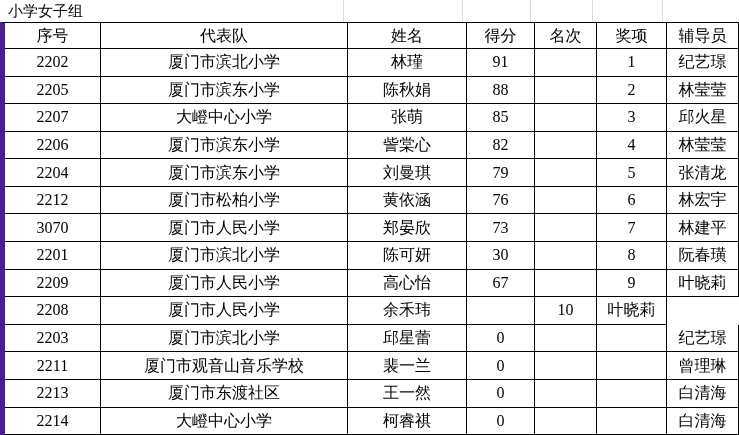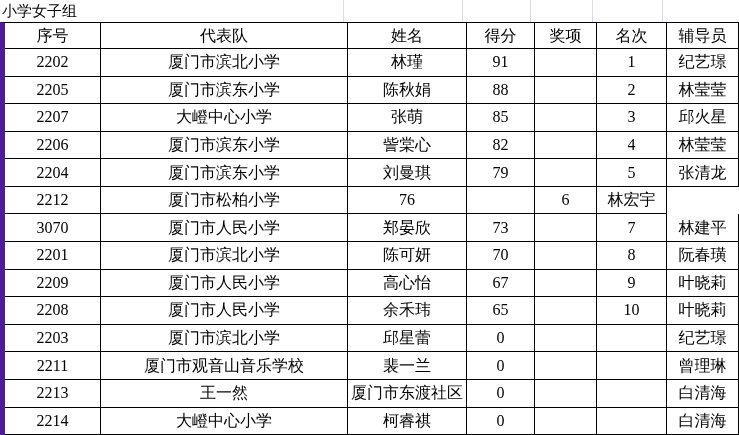--- a/index.html
+++ b/index.html
@@ -1,21 +1,21 @@
 <!DOCTYPE html>
 <html><head>
 <meta charset="utf-8">
 <style>
   html,body{margin:0;padding:0;background:#fff;}
   .sheet{
     width:739px;height:435px;background:#ffffff;position:relative;overflow:hidden;
     font-family:"Liberation Serif","DejaVu Serif",serif;color:#000;
   }
   .title-row{height:22px;position:relative;display:flex;align-items:center;}
-  .title-cell{padding-left:2px;font-size:15px;line-height:22px;}
+  .title-cell{padding-left:8px;font-size:15px;line-height:22px;}
   .faint-gridline{position:absolute;top:0;bottom:0;width:1px;background:#d6dce8;}
   .table{
     height:413px;display:flex;flex-direction:column;
     border-top:1px solid #000;border-left:5px solid #4c1d95;box-sizing:border-box;
   }
   .tr{display:grid;grid-template-columns:96px 247px 119px 68px 62px 70px 1fr;}
   .header-row{height:26px;}
   .table-body{flex:1;display:flex;flex-direction:column;}
   .table-body .tr{flex:1;}
   .td,.th{
@@ -39,22 +39,22 @@
     <span class="faint-gridline" style="left:592px"></span>
     <span class="faint-gridline" style="left:662px"></span>
   </div>
 
   <div class="table">
     <div class="tr header-row">
       <div class="th">序号</div>
       <div class="th">代表队</div>
       <div class="th">姓名</div>
       <div class="th">得分</div>
+      <div class="th">名次</div>
       <div class="th">奖项</div>
-      <div class="th">名次</div>
       <div class="th">辅导员</div>
     </div>
     <div class="table-body">
         <div class="tr">
           <div class="td">2202</div>
           <div class="td">厦门市滨北小学</div>
           <div class="td">林瑾</div>
           <div class="td">91</div>
           <div class="td"></div>
           <div class="td">1</div>
@@ -92,57 +92,57 @@
           <div class="td">厦门市滨东小学</div>
           <div class="td">刘曼琪</div>
           <div class="td">79</div>
           <div class="td"></div>
           <div class="td">5</div>
           <div class="td">张清龙</div>
         </div>
         <div class="tr">
           <div class="td">2212</div>
           <div class="td">厦门市松柏小学</div>
+          <div class="td">黄依涵</div>
           <div class="td">76</div>
           <div class="td"></div>
           <div class="td">6</div>
           <div class="td">林宏宇</div>
         </div>
         <div class="tr">
           <div class="td">3070</div>
           <div class="td">厦门市人民小学</div>
           <div class="td">郑晏欣</div>
           <div class="td">73</div>
           <div class="td"></div>
           <div class="td">7</div>
           <div class="td">林建平</div>
         </div>
         <div class="tr">
           <div class="td">2201</div>
           <div class="td">厦门市滨北小学</div>
           <div class="td">陈可妍</div>
-          <div class="td">70</div>
+          <div class="td">30</div>
           <div class="td"></div>
           <div class="td">8</div>
           <div class="td">阮春璜</div>
         </div>
         <div class="tr">
           <div class="td">2209</div>
           <div class="td">厦门市人民小学</div>
           <div class="td">高心怡</div>
           <div class="td">67</div>
           <div class="td"></div>
           <div class="td">9</div>
           <div class="td">叶晓莉</div>
         </div>
         <div class="tr">
           <div class="td">2208</div>
           <div class="td">厦门市人民小学</div>
           <div class="td">余禾玮</div>
-          <div class="td">65</div>
           <div class="td"></div>
           <div class="td">10</div>
           <div class="td">叶晓莉</div>
         </div>
         <div class="tr">
           <div class="td">2203</div>
           <div class="td">厦门市滨北小学</div>
           <div class="td">邱星蕾</div>
           <div class="td">0</div>
           <div class="td"></div>
@@ -153,22 +153,22 @@
           <div class="td">2211</div>
           <div class="td">厦门市观音山音乐学校</div>
           <div class="td">裴一兰</div>
           <div class="td">0</div>
           <div class="td"></div>
           <div class="td"></div>
           <div class="td">曾理琳</div>
         </div>
         <div class="tr">
           <div class="td">2213</div>
+          <div class="td">厦门市东渡社区</div>
           <div class="td">王一然</div>
-          <div class="td">厦门市东渡社区</div>
           <div class="td">0</div>
           <div class="td"></div>
           <div class="td"></div>
           <div class="td">白清海</div>
         </div>
         <div class="tr">
           <div class="td">2214</div>
           <div class="td">大嶝中心小学</div>
           <div class="td">柯睿祺</div>
           <div class="td">0</div>

